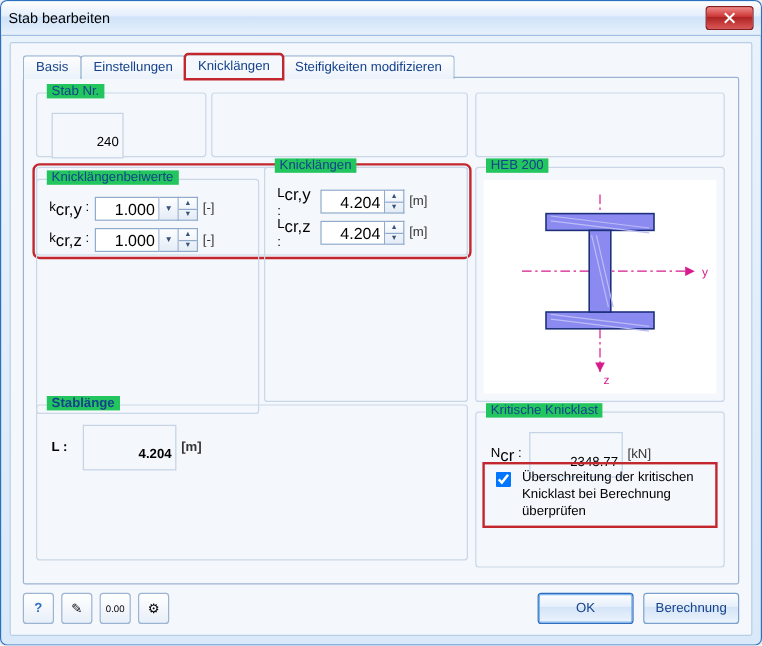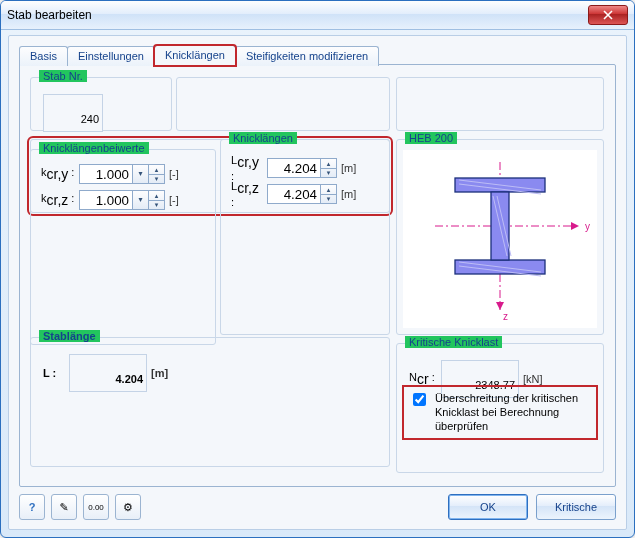--- a/index.html
+++ b/index.html
@@ -202,16 +202,16 @@
           <span>✎</span>
         </div>
       <div class="iconbtn">
           <span style="font-size:8px;">0.00</span>
         </div>
       <div class="iconbtn">
           <span>⚙</span>
         </div>
       <div class="push"></div>
       <div class="btn primary">OK</div>
-      <div class="btn">Kritische</div>
+      <div class="btn">Berechnung</div>
     </div>
   </div>
 </div>
 
 </body></html>

